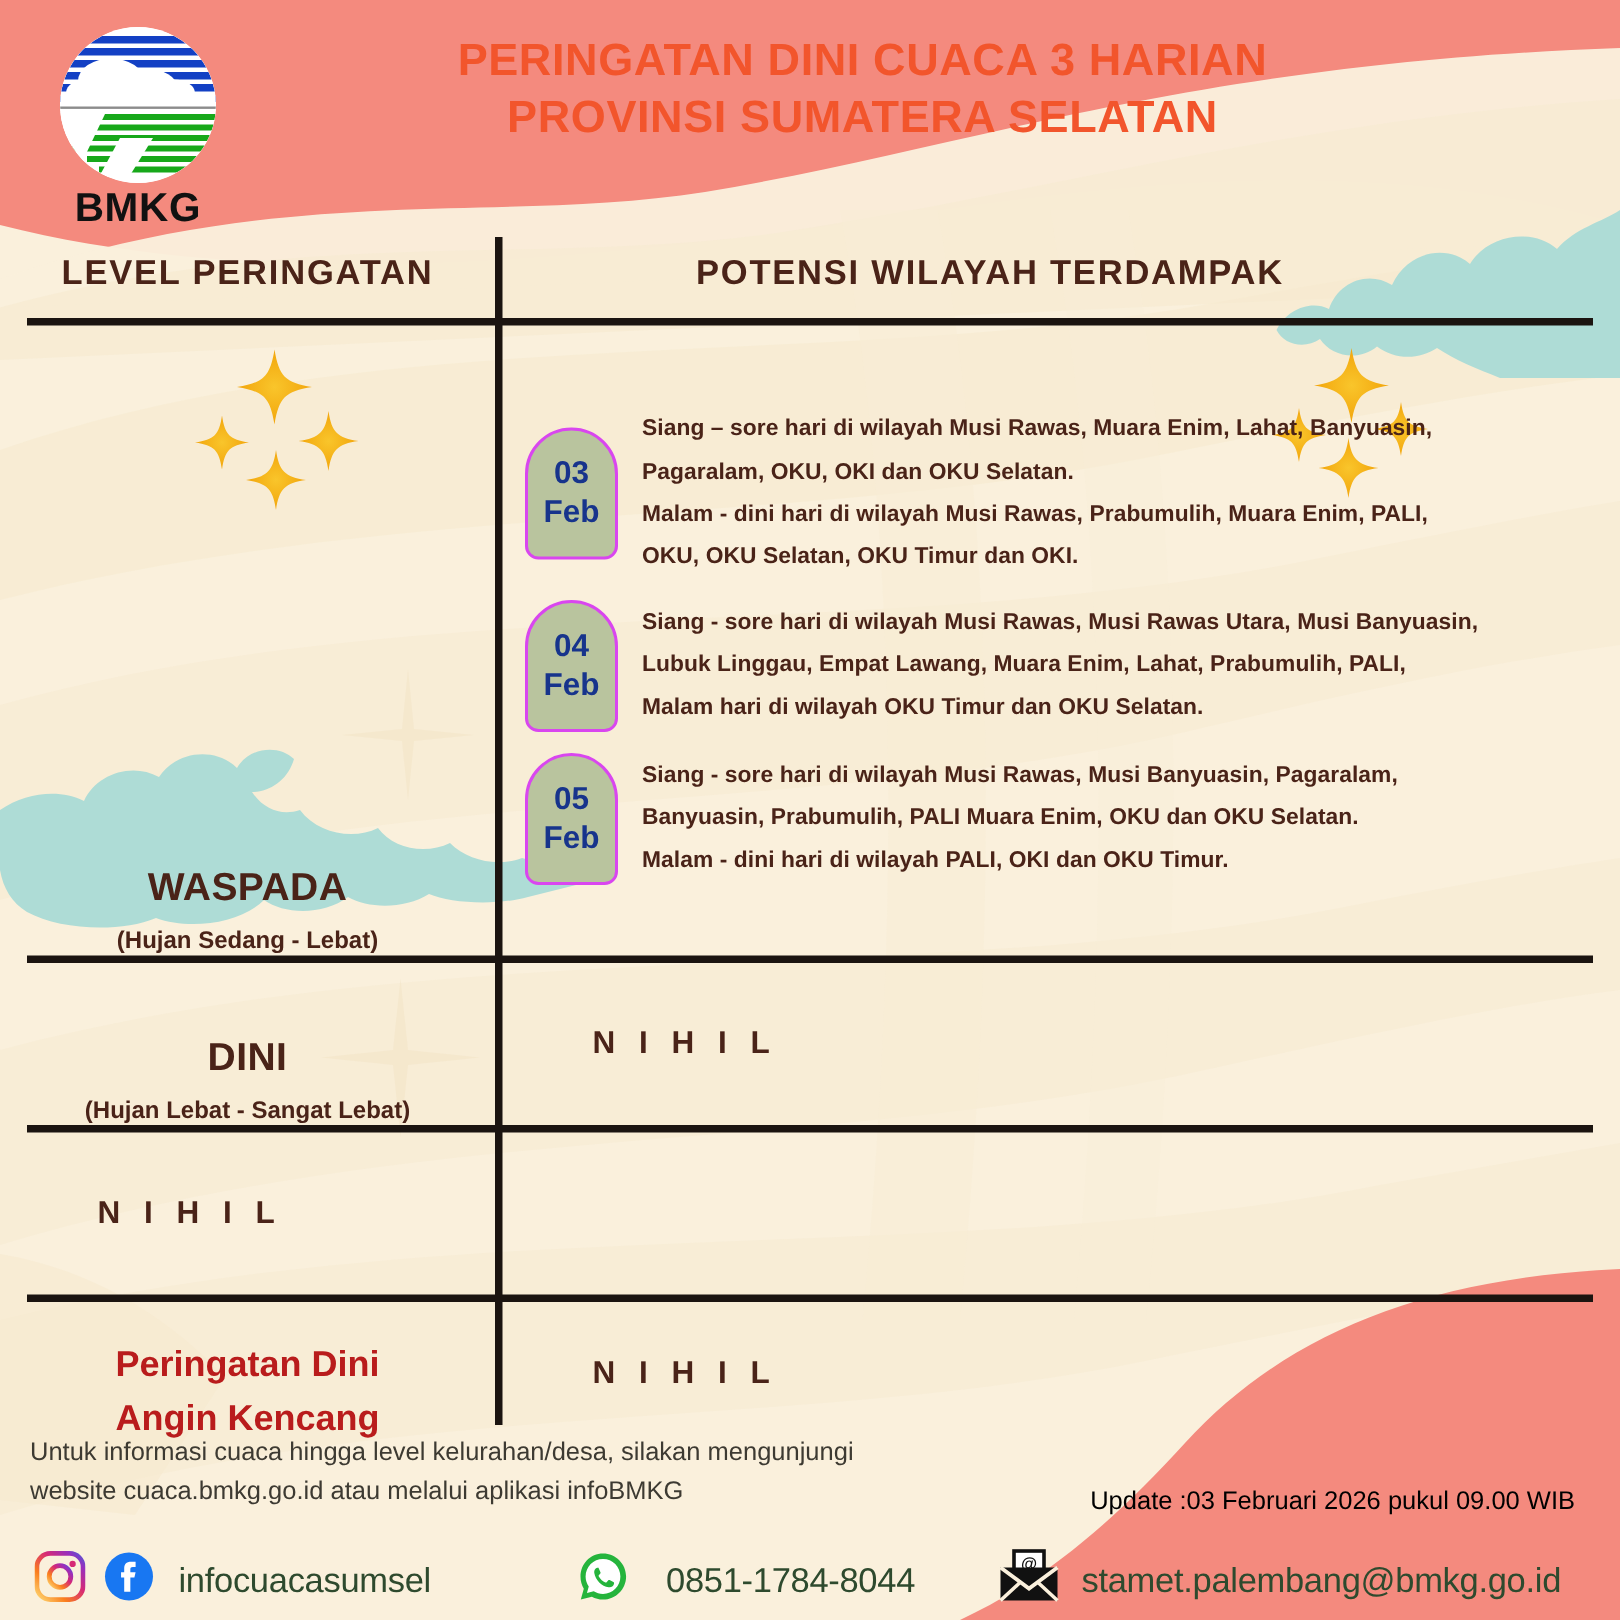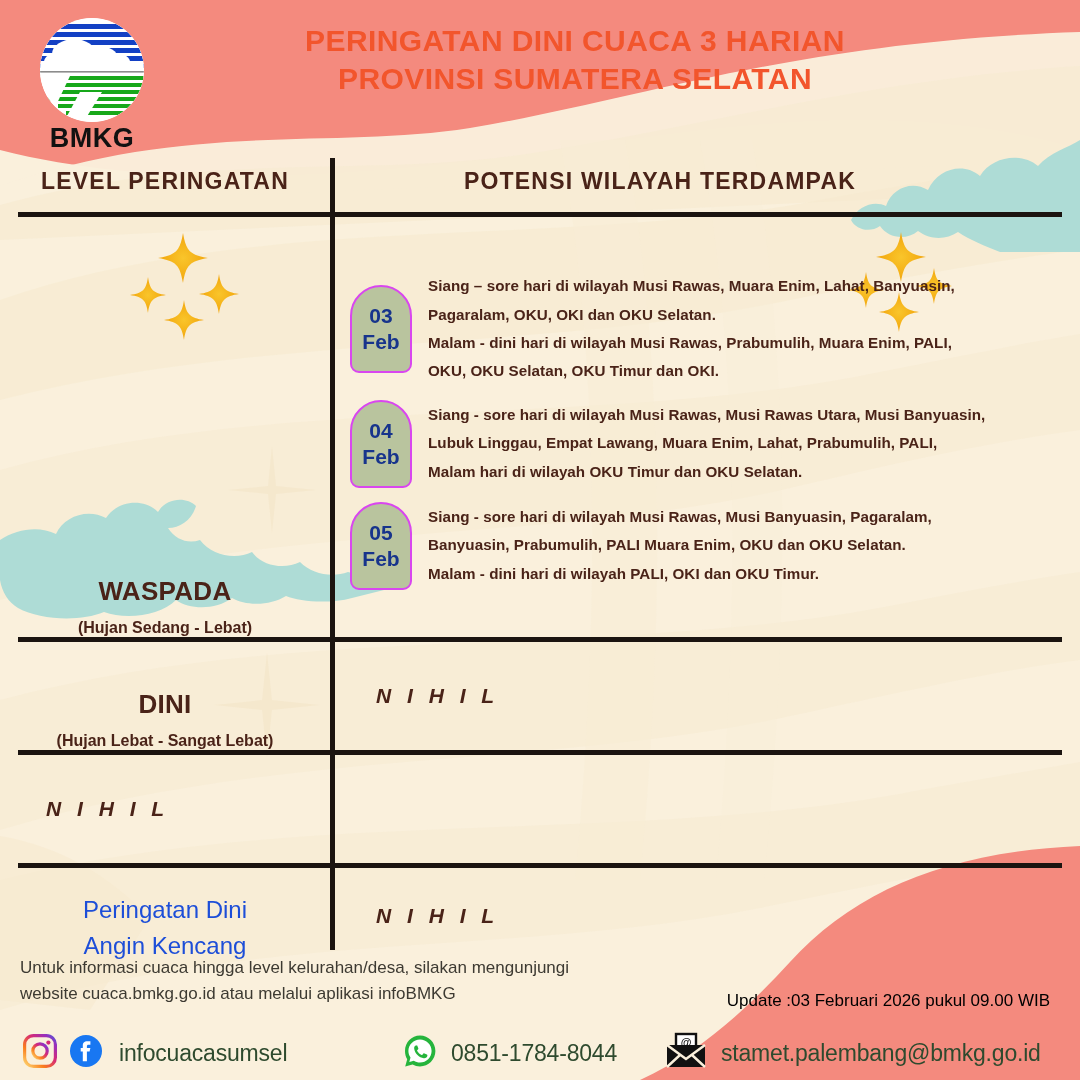--- a/index.html
+++ b/index.html
@@ -67,25 +67,25 @@
     align-items: center; justify-content: flex-end; text-align: center;
   }
   .cell-right { flex: 1; display: flex; align-items: center; }
 
   .lvl-name {
     font-size: 26px; font-weight: bold; color: #4A2318; letter-spacing: .3px;
   }
   .lvl-sub {
     font-size: 16px; font-weight: bold; color: #4A2318; margin-top: 12px;
   }
-  .lvl-two-line { font-size: 24px; font-weight: normal; color: #1d4ed8; line-height: 1.5; }
+  .lvl-two-line { font-size: 24px; font-weight: bold; color: #b91c1c; line-height: 1.5; }
 
   .nihil {
     font-size: 21px; font-weight: bold; color: #4A2318;
-    letter-spacing: 5px; padding-left: 46px; font-style: italic;
+    letter-spacing: 5px; padding-left: 65px;
   }
 
   
   #waspada-row { height: 420px; }
   .day-list { display: flex; flex-direction: column; justify-content: center;
               height: 100%; width: 100%; padding: 8px 0 0 20px; gap: 14px; }
   .day-item { display: flex; align-items: center; gap: 16px; }
   .day-badge {
     flex: 0 0 auto;
     width: 62px; height: 88px;
@@ -112,21 +112,21 @@
   }
   #social {
     position: absolute; left: 0; top: 1027px; width: 1080px; height: 52px;
     z-index: 7; display: flex; align-items: center;
   }
   .soc { display: flex; align-items: center; }
   .soc-label {
     font-size: 23px; color: #2E4A2E; letter-spacing: -.2px;
   }
   #soc-ig { position: absolute; left: 23px; }
-  #soc-wa { position: absolute; left: 403px; }
+  #soc-wa { position: absolute; left: 385px; gap: 11px; }
   #soc-mail { position: absolute; left: 663px; }
   .icon-gap { margin-right: 12px; display: block; }
 </style>
 </head>
 <body>
 
 <div id="poster">
 
   <div class="bg-layer">
     <svg class="bg-svg" viewBox="0 0 1080 1080" xmlns="http://www.w3.org/2000/svg">

